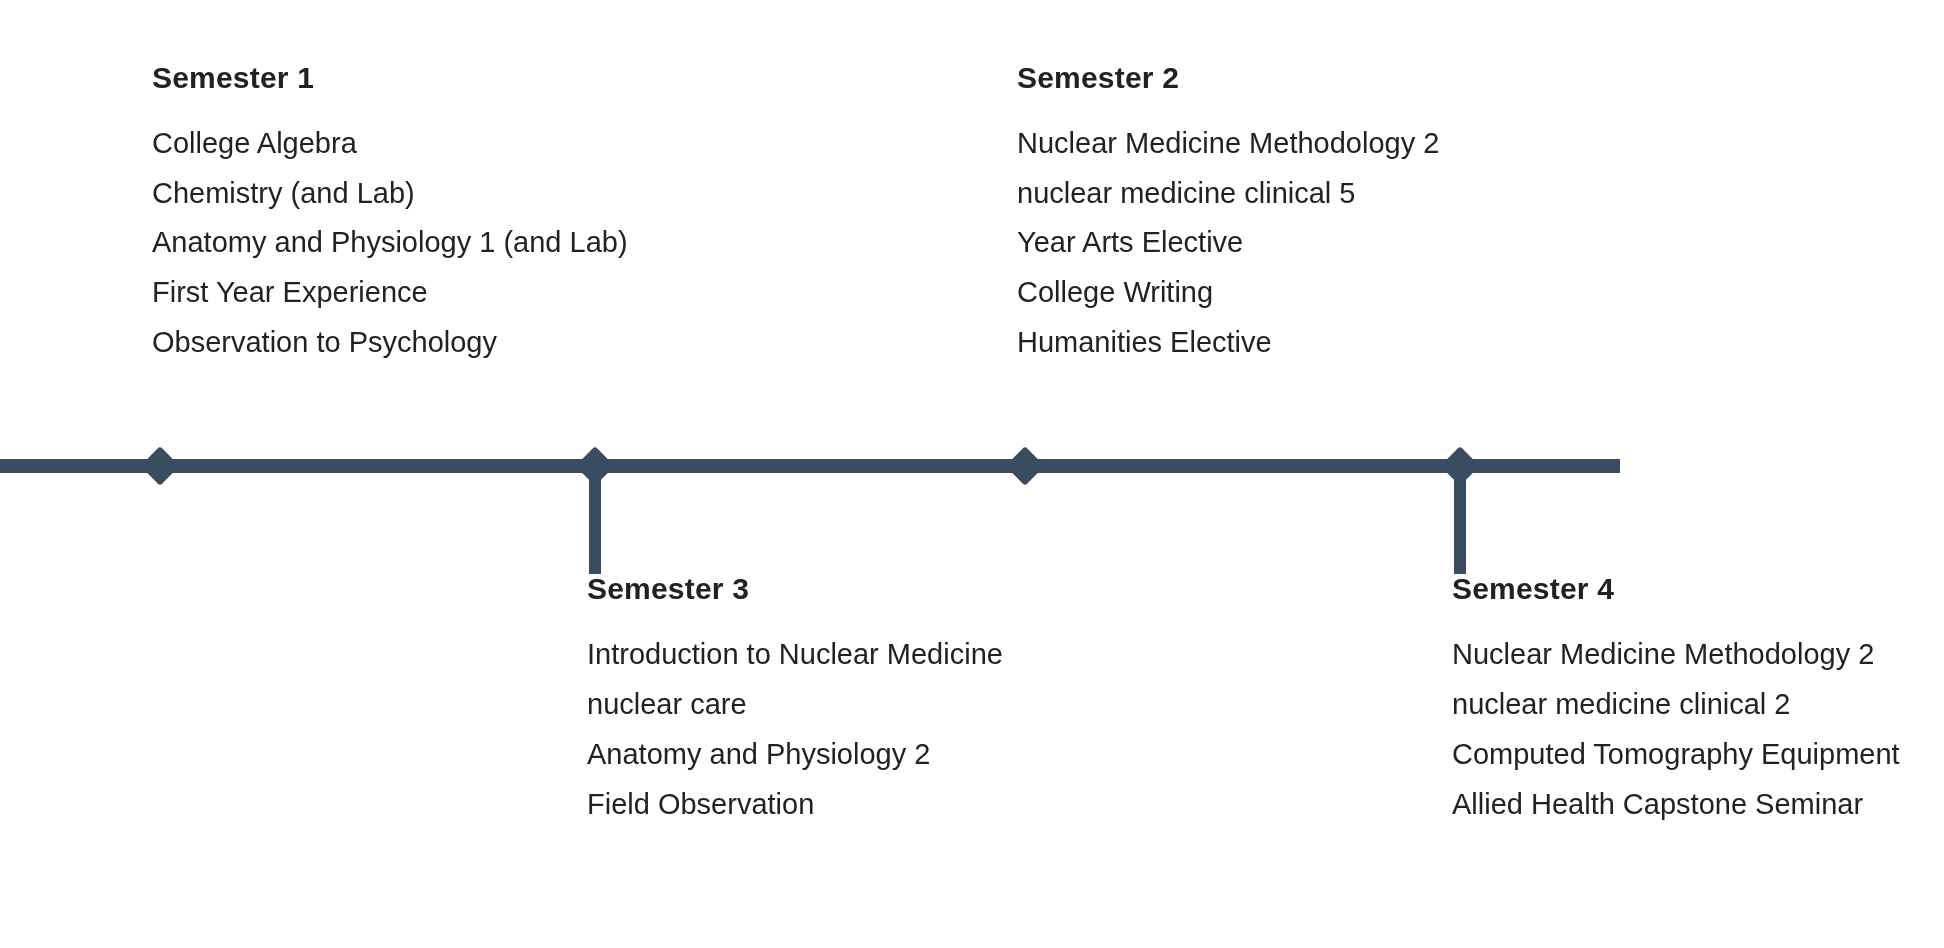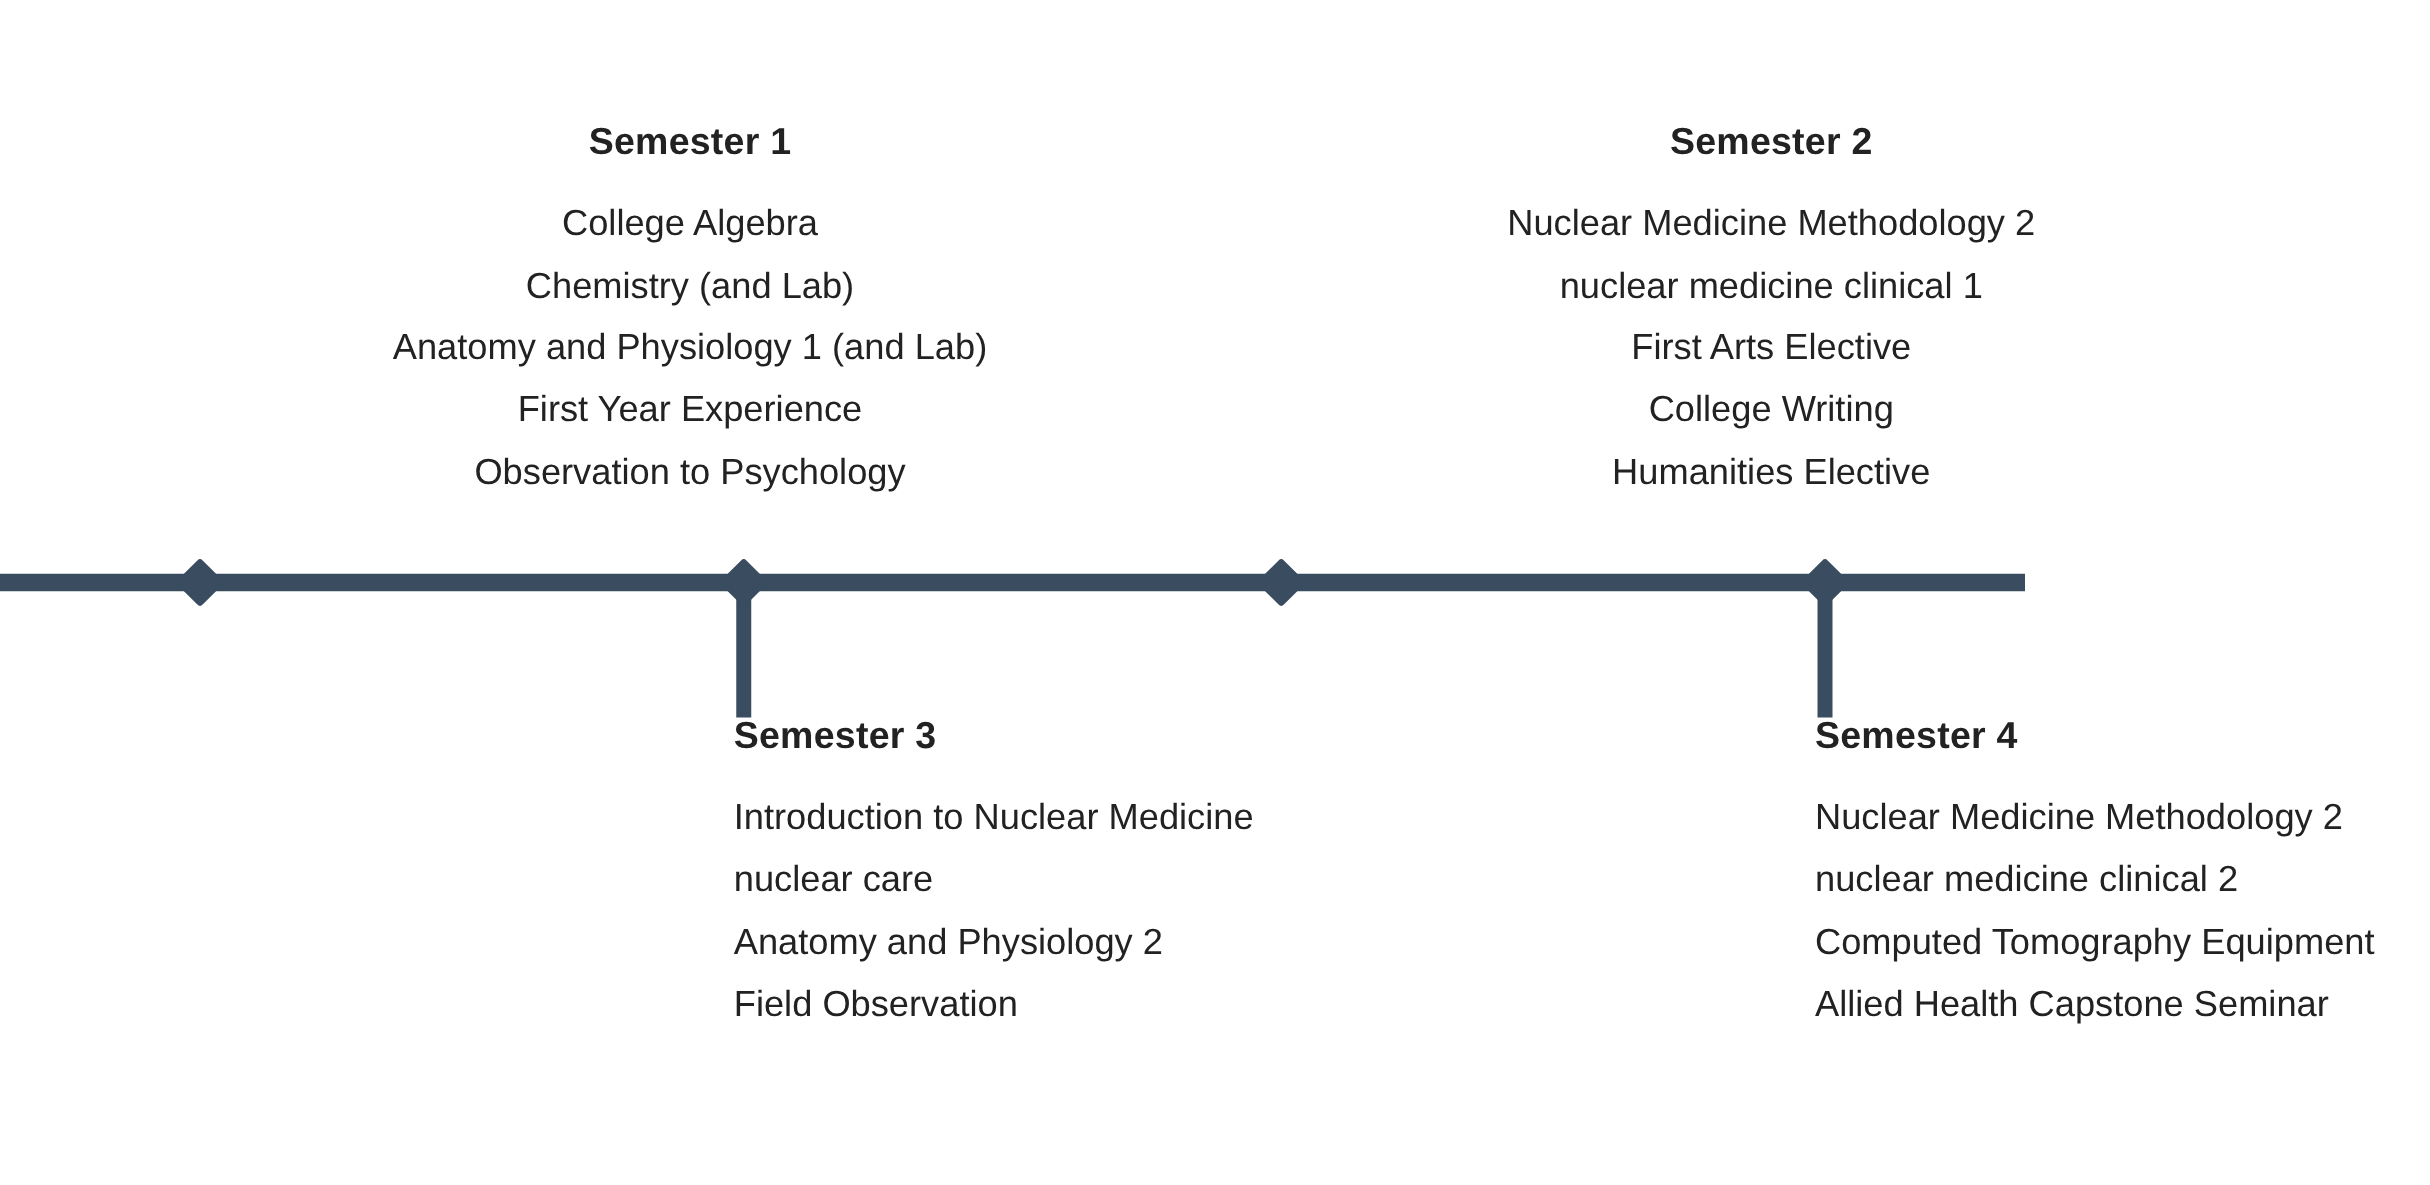--- a/index.html
+++ b/index.html
@@ -65,22 +65,21 @@
     border-radius: 3px;
   }
 
   
   .event-block {
     position: absolute;
     left: -8px;
     width: 800px;
   }
   .event.above .event-block {
-    bottom: 544px;
-    text-align: center;
+    bottom: 580px;
   }
   .event.below .event-block {
     top: 572px;
   }
 
   .event-title {
     font-size: 30px;
     font-weight: bold;
     color: #222222;
     letter-spacing: 0.2px;
@@ -143,22 +142,22 @@
     </div>
   </div>
 
   <div class="event above" style="left:1025px;">
     <div class="stem stem-s2"></div>
     <div class="node-dot"></div>
     <div class="event-block">
       <div class="event-title">Semester 2</div>
       <ul class="course-list">
         <li>Nuclear Medicine Methodology 2</li>
-        <li>nuclear medicine clinical 1</li>
-        <li>First Arts Elective</li>
+        <li>nuclear medicine clinical 5</li>
+        <li>Year Arts Elective</li>
         <li>College Writing</li>
         <li>Humanities Elective</li>
       </ul>
     </div>
   </div>
 
   <div class="event below" style="left:1460px;">
     <div class="stem stem-s4"></div>
     <div class="node-dot"></div>
     <div class="event-block">

